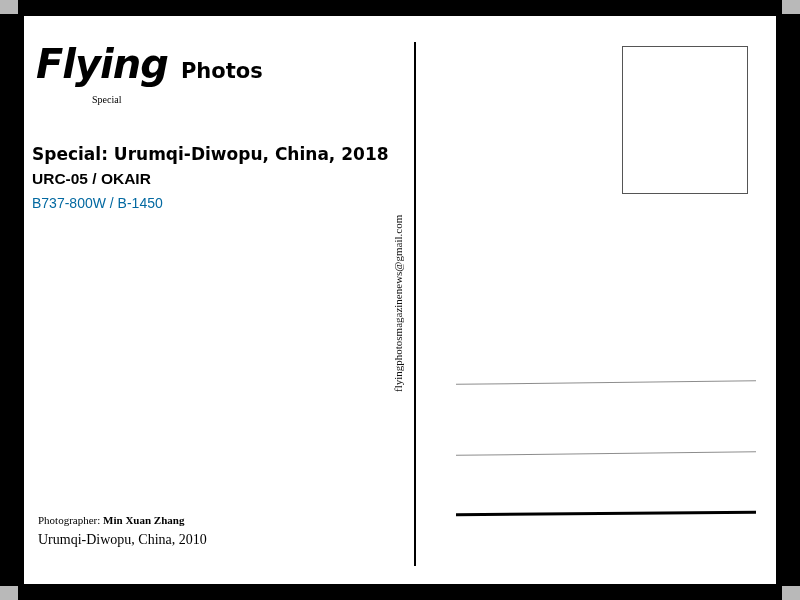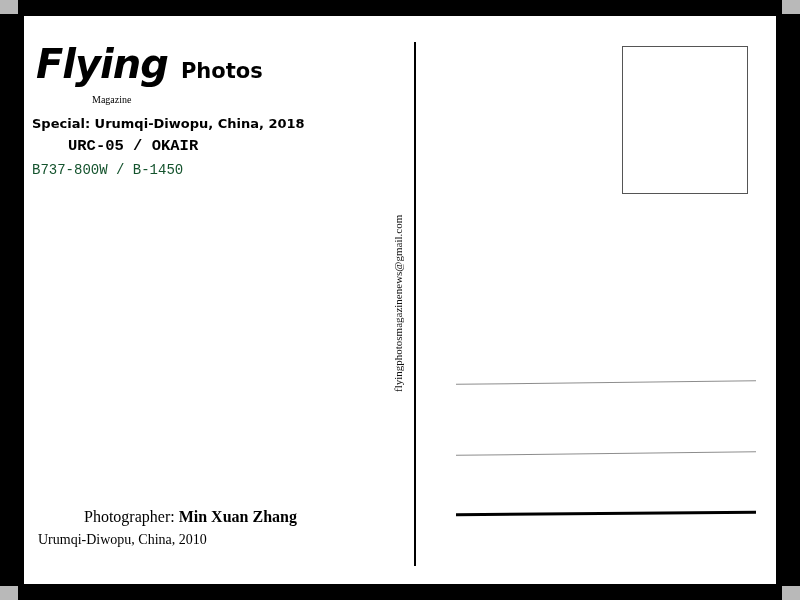--- a/index.html
+++ b/index.html
@@ -86,38 +86,38 @@
   
   .title-block {
     position: absolute;
     left: 8px;
     top: 100px;
     width: 420px;
   }
   .title-line1 {
     font-family: "DejaVu Sans", sans-serif;
     font-weight: bold;
-    font-size: 13px;
+    font-size: 17px;
     color: #000;
     margin-bottom: 6px;
     white-space: nowrap;
+    margin-top: 28px;
   }
   .title-line2 {
-    font-family: Liberation Mono, monospace;
+    font-family: Liberation Sans, sans-serif;
     font-weight: bold;
     font-size: 15.5px;
     color: #000;
     margin-bottom: 7px;
     white-space: nowrap;
-    margin-left: 36px;
   }
   .title-line3 {
-    font-family: Liberation Mono, monospace;
+    font-family: Liberation Sans, sans-serif;
     font-size: 14px;
-    color: #14532d;
+    color: #0369a1;
     white-space: nowrap;
   }
 
   
   .stamp-box {
     position: absolute;
     right: 28px;
     top: 30px;
     width: 124px;
     height: 146px;
@@ -169,24 +169,23 @@
   
   .credit {
     position: absolute;
     left: 14px;
     bottom: 36px;
     width: 340px;
     font-family: "Liberation Serif", serif;
     color: #000;
   }
   .credit .row1 {
-    font-size: 16px;
+    font-size: 11px;
     margin-bottom: 6px;
     white-space: nowrap;
-    margin-left: 46px;
   }
   .credit .row1 .name {
     font-weight: bold;
   }
   .credit .row2 {
     font-size: 14px;
     white-space: nowrap;
   }
 </style>
 </head>
@@ -196,21 +195,21 @@
 
   <div class="corner-chip tl"></div>
   <div class="corner-chip tr"></div>
   <div class="corner-chip bl"></div>
   <div class="corner-chip br"></div>
 
   <div class="postcard">
 
     <div class="masthead">
       <span class="flying">Flying</span><span class="photos">Photos</span>
-      <span class="magazine">Magazine</span>
+      <span class="magazine">Special</span>
     </div>
 
     <div class="title-block">
       <div class="title-line1">Special: Urumqi-Diwopu, China, 2018</div>
       <div class="title-line2">URC-05 / OKAIR</div>
       <div class="title-line3">B737-800W / B-1450</div>
     </div>
 
     <div class="stamp-box"></div>
 

